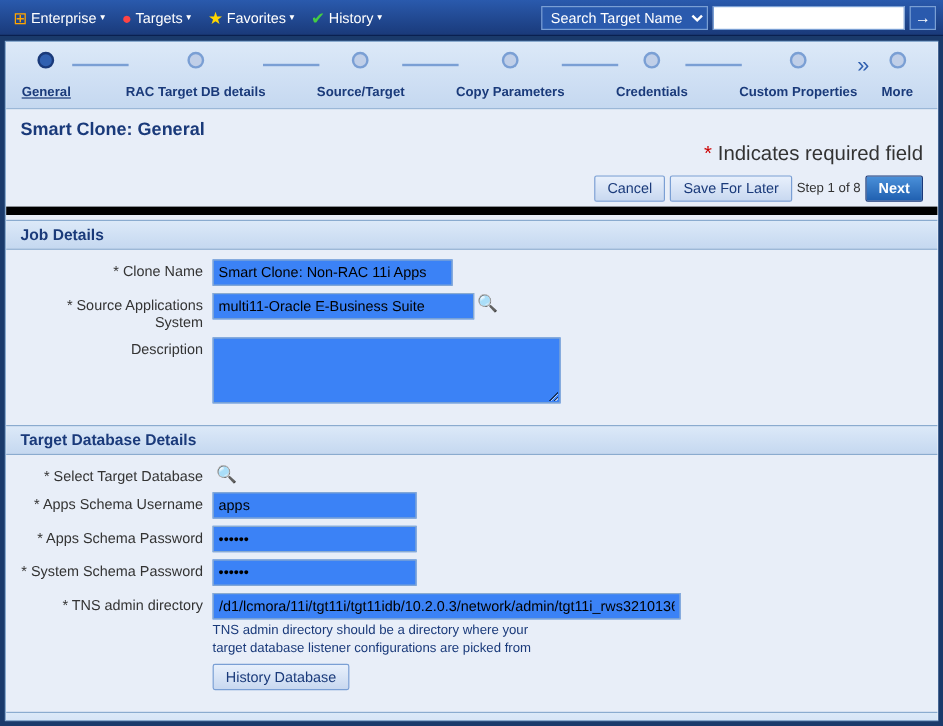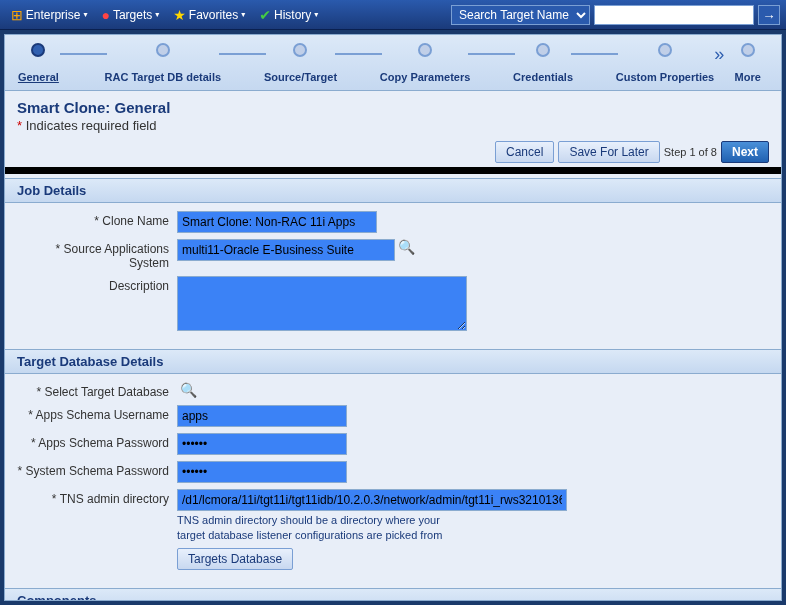--- a/index.html
+++ b/index.html
@@ -128,22 +128,23 @@
       padding: 8px 12px 4px 12px;
       background: #e8eef8;
     }
     .page-title {
       font-size: 15px;
       font-weight: bold;
       color: #1a3a7a;
       margin-bottom: 2px;
     }
     .required-note {
-      font-size: 13px;
+      font-size: 17px;
       color: #333;
+      text-align: right;
     }
 
     
     .action-bar {
       display: flex;
       align-items: center;
       justify-content: flex-end;
       padding: 4px 12px;
       gap: 4px;
       background: #e8eef8;
@@ -372,20 +373,20 @@
     </div>
     <div class="form-row">
       <div class="form-label">* System Schema Password</div>
       <input type="password" class="form-control form-control-db" value="123456" style="">
     </div>
     <div class="form-row">
       <div class="form-label">* TNS admin directory</div>
       <div>
         <input type="text" class="form-control" style="width: 390px; height: 22px;" value="/d1/lcmora/11i/tgt11i/tgt11idb/10.2.0.3/network/admin/tgt11i_rws3210136">
         <div class="tns-help">TNS admin directory should be a directory where your target database listener configurations are picked from</div>
-        <button class="validate-btn">Targets Database</button>
+        <button class="validate-btn">History Database</button>
       </div>
     </div>
   </div>
 
   <div class="section-header">Components</div>
 
 </div>
 
 </body></html>

